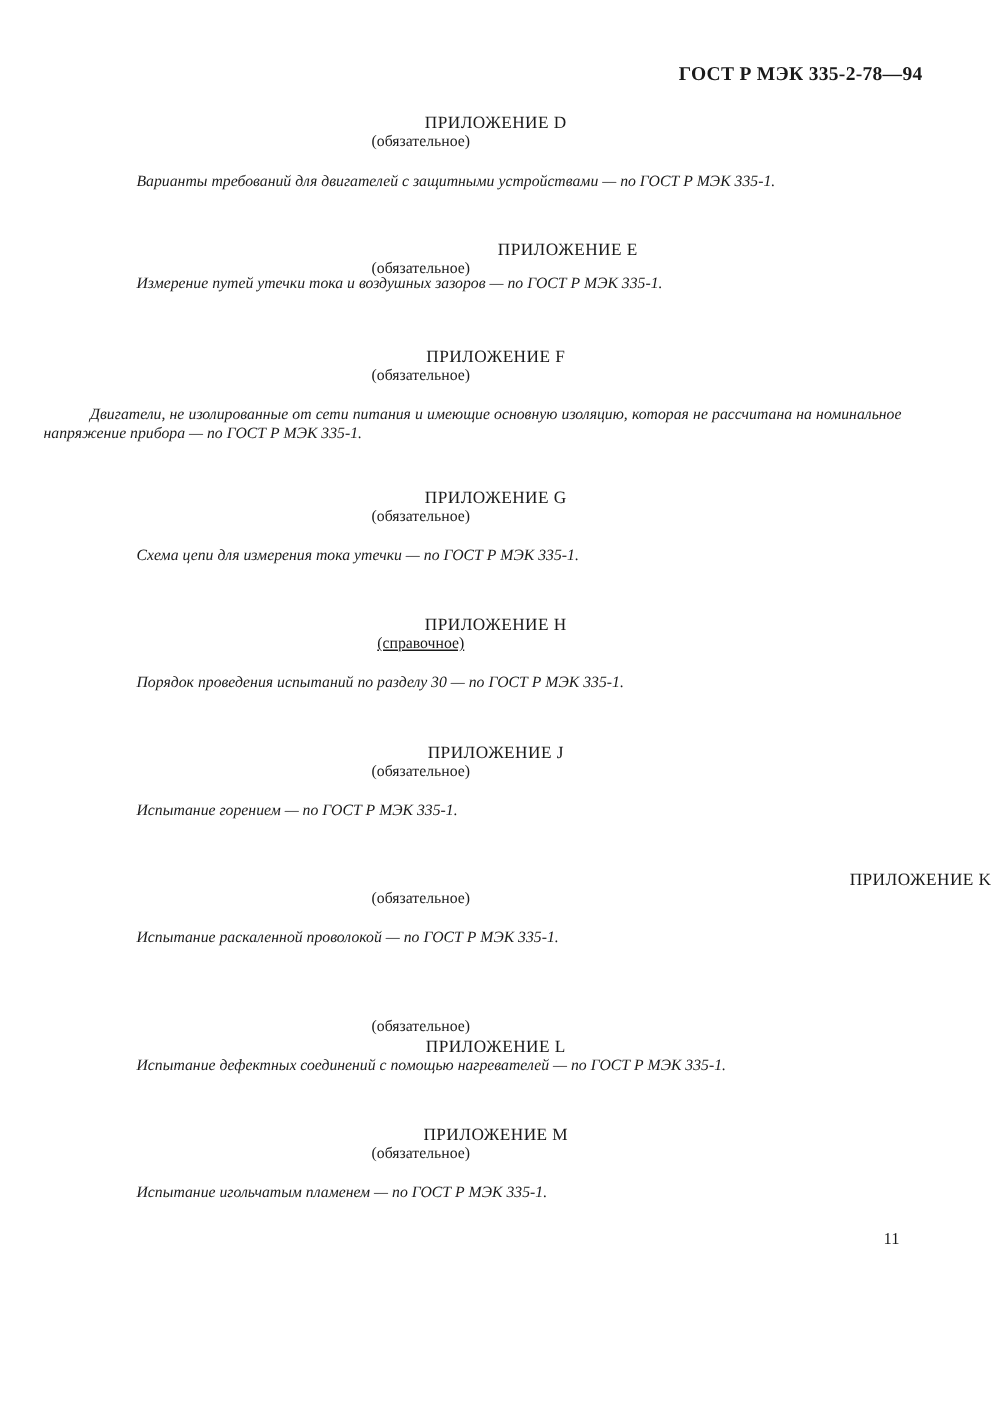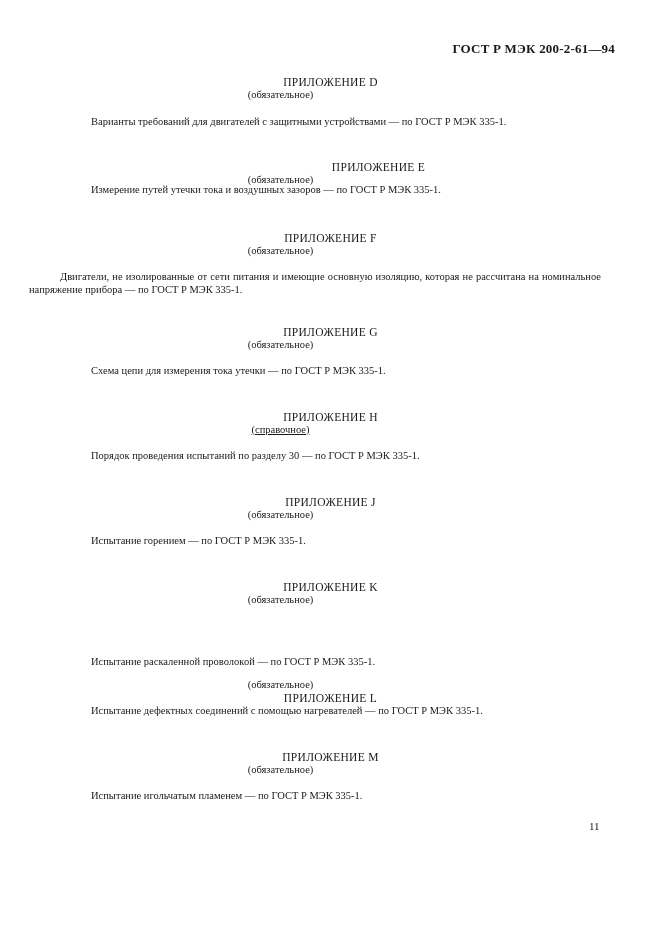--- a/index.html
+++ b/index.html
@@ -17,32 +17,33 @@
       font-size: 11.5px; letter-spacing: 0.3px;
     }
     .annex-status {
       position: absolute; left: 0; width: 561px; text-align: center;
       font-size: 10.5px;
     }
     .annex-body {
       position: absolute; left: 60px; width: 540px;
       font-size: 10.5px; line-height: 13px; text-indent: 31px;
       text-align: justify;
+      font-style: italic;
     }
     .annex-body.single { text-align: left; }
     .page-number {
       position: absolute; top: 820px; left: 589px;
       font-size: 11px;
       text-align: right;
     }
   </style>
 </head>
 <body>
 
-<div class="header">ГОСТ Р МЭК 200-2-61—94</div>
+<div class="header">ГОСТ Р МЭК 335-2-78—94</div>
 
 <div>
   <div class="annex-title" style="top:76px;">ПРИЛОЖЕНИЕ D</div>
   <div class="annex-status" style="top:89px;">(обязательное)</div>
   <div class="annex-body single" style="top:115px;">Варианты требований для двигателей с защитными устройствами — по ГОСТ Р МЭК 335-1.</div>
 </div>
 
 <div>
   <div class="annex-title" style="top:161px;padding-left:48px;">ПРИЛОЖЕНИЕ E</div>
   <div class="annex-status" style="top:174px;">(обязательное)</div>
@@ -67,23 +68,23 @@
   <div class="annex-body single" style="top:449px;">Порядок проведения испытаний по разделу 30 — по ГОСТ Р МЭК 335-1.</div>
 </div>
 
 <div>
   <div class="annex-title" style="top:496px;">ПРИЛОЖЕНИЕ J</div>
   <div class="annex-status" style="top:509px;">(обязательное)</div>
   <div class="annex-body single" style="top:534px;">Испытание горением — по ГОСТ Р МЭК 335-1.</div>
 </div>
 
 <div>
-  <div class="annex-title" style="top:581px;">ПРИЛОЖЕНИЕ K</div>
+  <div class="annex-title" style="top:581px;text-align:right;">ПРИЛОЖЕНИЕ K</div>
   <div class="annex-status" style="top:594px;">(обязательное)</div>
-  <div class="annex-body single" style="top:619px;margin-top:36px;">Испытание раскаленной проволокой — по ГОСТ Р МЭК 335-1.</div>
+  <div class="annex-body single" style="top:619px;">Испытание раскаленной проволокой — по ГОСТ Р МЭК 335-1.</div>
 </div>
 
 <div>
   <div class="annex-title" style="top:692px;">ПРИЛОЖЕНИЕ L</div>
   <div class="annex-status" style="top:679px;">(обязательное)</div>
   <div class="annex-body single" style="top:704px;">Испытание дефектных соединений с помощью нагревателей — по ГОСТ Р МЭК 335-1.</div>
 </div>
 
 <div>
   <div class="annex-title" style="top:751px;">ПРИЛОЖЕНИЕ M</div>

